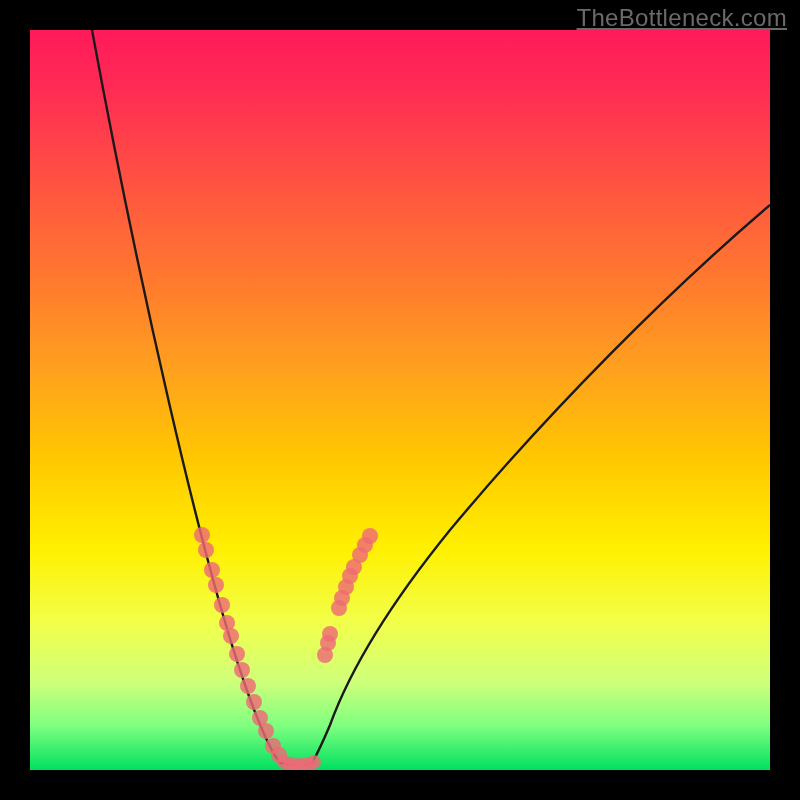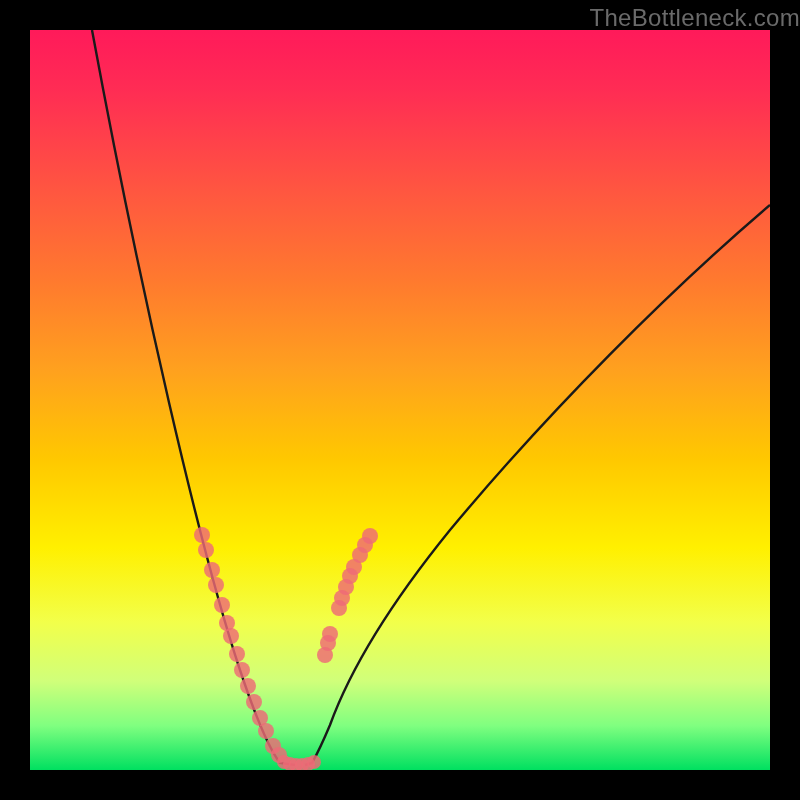--- a/index.html
+++ b/index.html
@@ -33,26 +33,27 @@
       #fff000 70%,
       #f2ff4a 80%,
       #d0ff7a 88%,
       #80ff80 94%,
       #00e060 100%
     );
   }
   .watermark {
     position: absolute;
     top: 4px;
-    right: 0;
+    right: 13px;
     font-size: 24px;
     font-weight: 500;
     color: #6a6a6a;
     letter-spacing: 0.3px;
     z-index: 5;
+    text-decoration: underline;
   }
   svg.curves {
     position: absolute;
     left: 0;
     top: 0;
     width: 740px;
     height: 740px;
   }
   .curve-path {
     fill: none;

